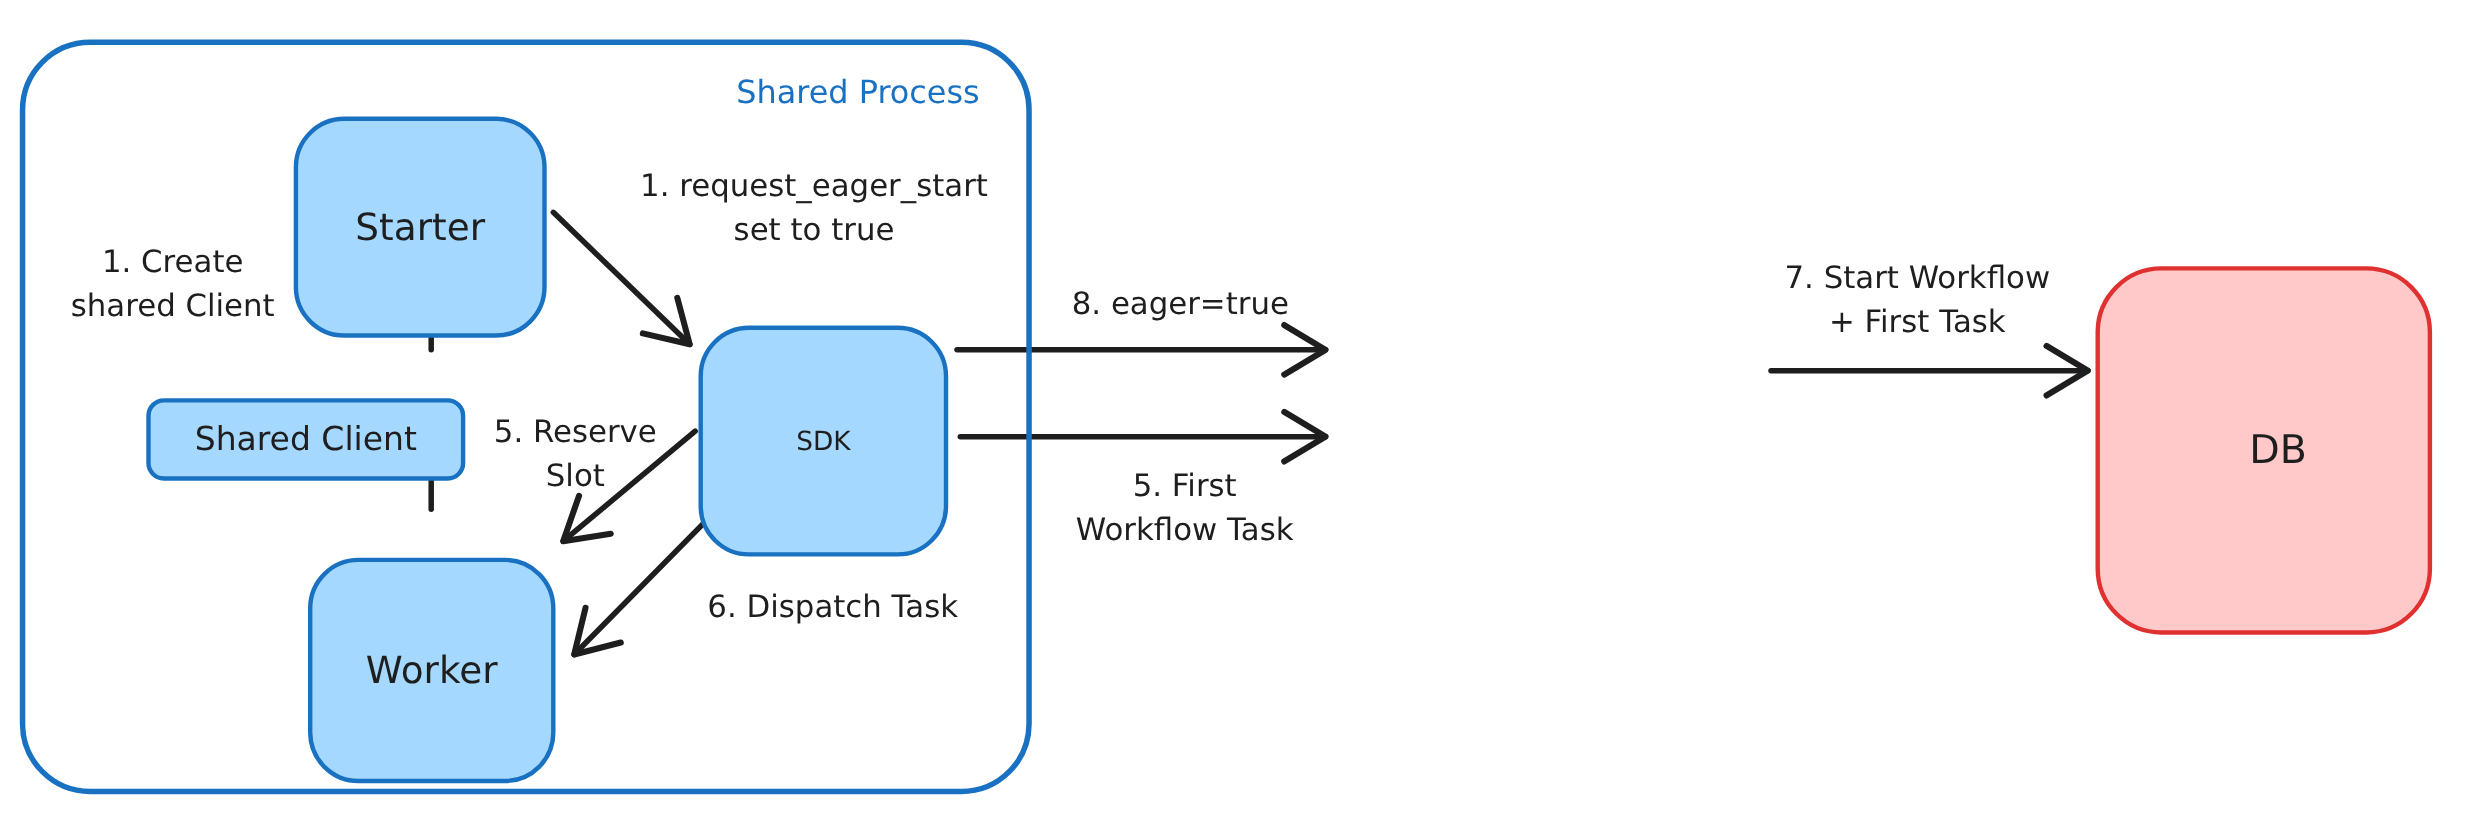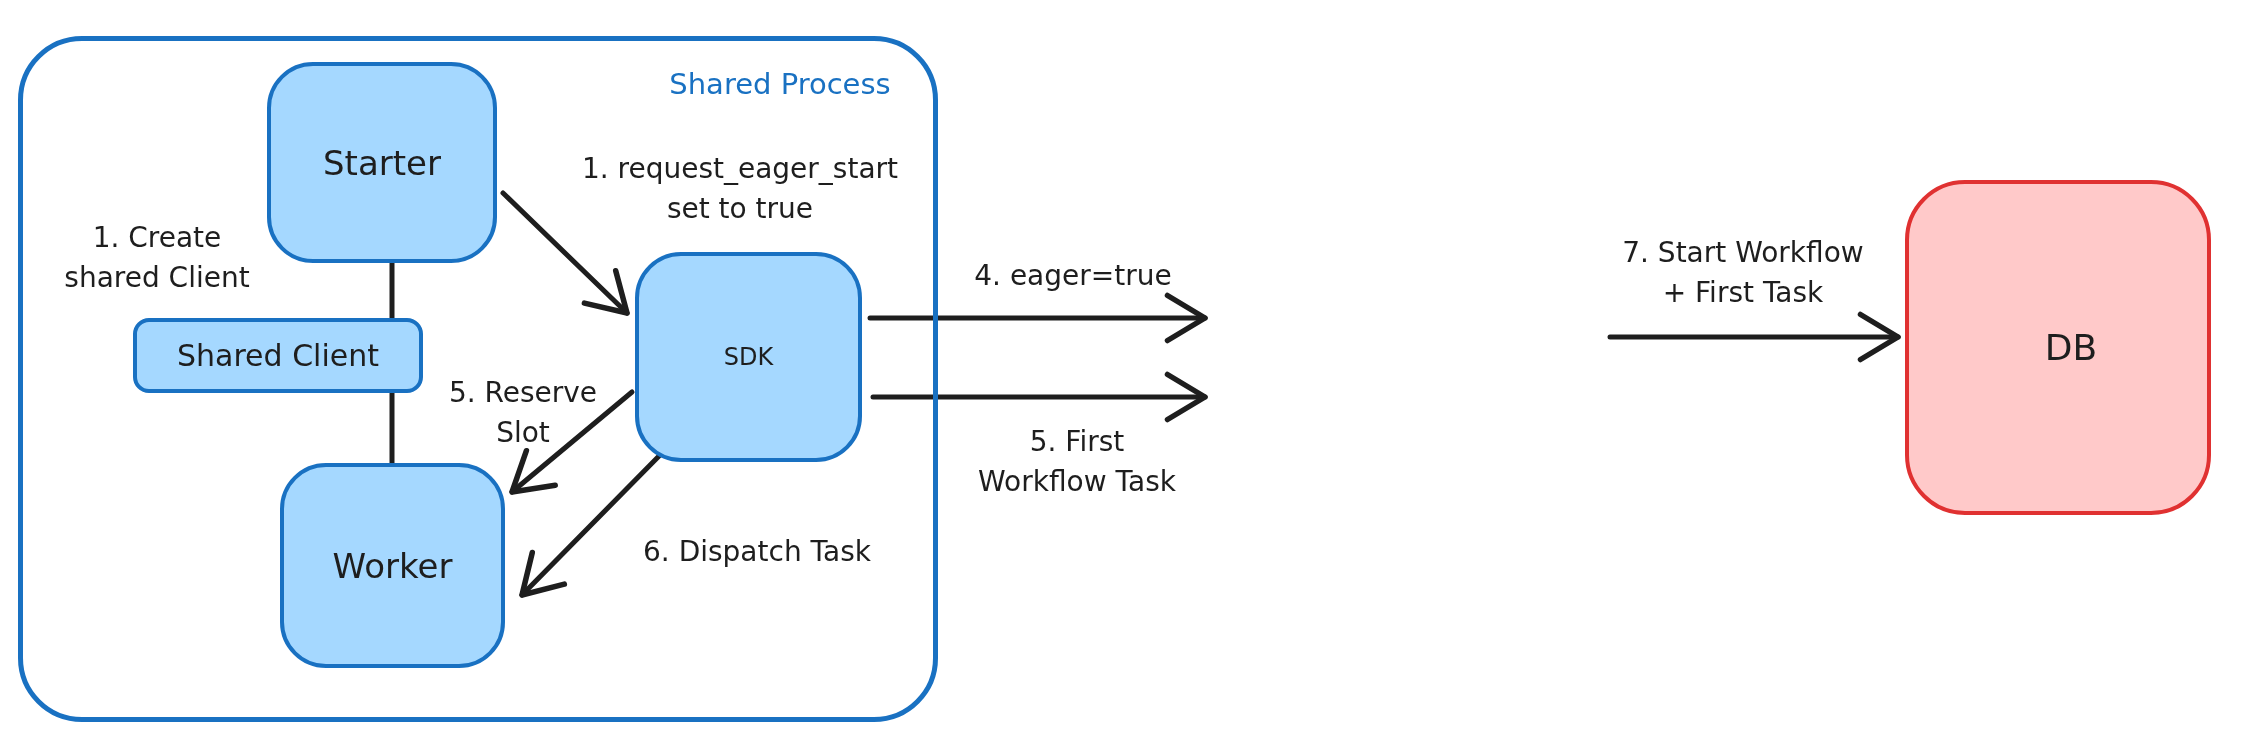--- a/index.html
+++ b/index.html
@@ -57,31 +57,32 @@
   }
   .node {
     position: absolute;
     display: flex;
     align-items: center;
     justify-content: center;
     background: var(--blue-fill);
     border: 4px solid var(--blue-stroke);
     font-size: 34px;
     white-space: nowrap;
+    margin-top: 44px;
   }
   .node.red {
     background: var(--red-fill);
     border-color: var(--red-stroke);
   }
   #node-starter       { left: 267px;  top: 62px;  width: 230px; height: 201px; border-radius: 46px; }
   #node-shared-client { left: 133px;  top: 318px; width: 290px; height: 75px;  border-radius: 16px; font-size: 30px; }
   #node-worker        { left: 280px;  top: 463px; width: 225px; height: 205px; border-radius: 46px; }
   #node-sdk           { left: 635px;  top: 252px; width: 227px; height: 210px; border-radius: 46px; font-size: 24px; }
   #node-server        { left: 1218px; top: 145px; width: 380px; height: 418px; border-radius: 50%; }
-  #node-db            { left: 1905px; top: 180px; width: 306px; height: 335px; border-radius: 60px; font-size: 36px; padding-left: 26px; }
+  #node-db            { left: 1905px; top: 198px; width: 306px; height: 335px; border-radius: 60px; font-size: 36px; padding-left: 26px; }
   .ann {
     position: absolute;
     transform: translate(-50%, -50%);
     text-align: center;
     font-size: 28px;
     line-height: 40px;
     white-space: nowrap;
   }
   .ann span { display: block; }
   #ann-create    { left: 157px;  top: 258px; text-align: center; }
@@ -138,21 +139,21 @@
   </div>
   <div class="ann" id="ann-request">
     <span>1. request_eager_start</span>
     <span>set to true</span>
   </div>
   <div class="ann" id="ann-reserve">
     <span>5. Reserve</span>
     <span>Slot</span>
   </div>
   <div class="ann" id="ann-eager">
-    <span>4. eager=true</span>
+    <span>8. eager=true</span>
   </div>
   <div class="ann" id="ann-start-wf">
     <span>7. Start Workflow</span>
     <span>+ First Task</span>
   </div>
   <div class="ann" id="ann-first-wft">
     <span>5. First</span>
     <span>Workflow Task</span>
   </div>
   <div class="ann" id="ann-dispatch">

